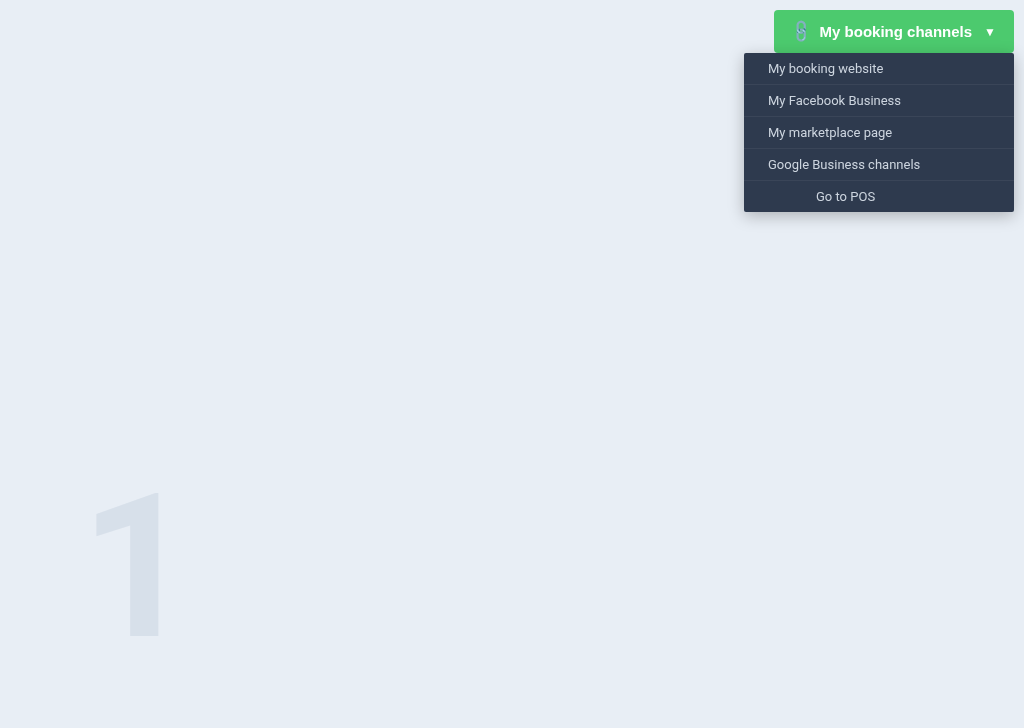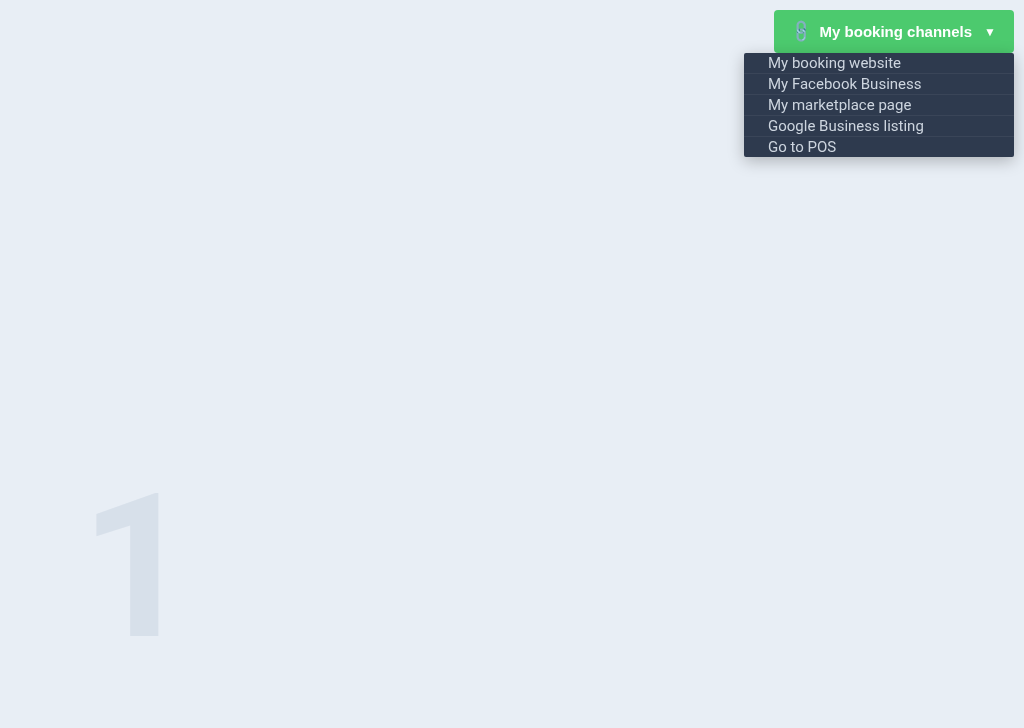--- a/index.html
+++ b/index.html
@@ -84,32 +84,33 @@
       background-color: #2e3a4e;
       min-width: 270px;
       border-radius: 2px;
       box-shadow: 0 4px 16px rgba(0,0,0,0.25);
       z-index: 100;
       overflow: hidden;
     }
 
     .dropdown-item {
       display: block;
-      padding: 1px 24px;
+      padding: 8px 24px;
       color: #cdd5df;
-      font-size: 15px;
+      font-size: 13px;
       font-weight: 400;
       cursor: pointer;
       text-decoration: none;
       border-bottom: 1px solid rgba(255,255,255,0.06);
       transition: background 0.15s;
     }
 
     .dropdown-item:last-child {
       border-bottom: none;
+      margin-left: 48px;
     }
   </style>
 </head>
 <body>
 
 <div class="page-background">
 
   <div class="watermark-number">1</div>
 
   <div class="header-area">
@@ -119,20 +120,20 @@
         <span class="link-icon">🔗</span>
         <span>My booking channels</span>
         <span class="chevron-icon">▼</span>
       </button>
 
       <div class="dropdown-menu">
 
       <a class="dropdown-item" href="#">My booking website</a>
           <a class="dropdown-item" href="#">My Facebook Business</a>
           <a class="dropdown-item" href="#">My marketplace page</a>
-          <a class="dropdown-item" href="#">Google Business listing</a>
+          <a class="dropdown-item" href="#">Google Business channels</a>
           <a class="dropdown-item" href="#">Go to POS</a>
         </div>
 
     </div>
   </div>
 
 </div>
 
 </body></html>

